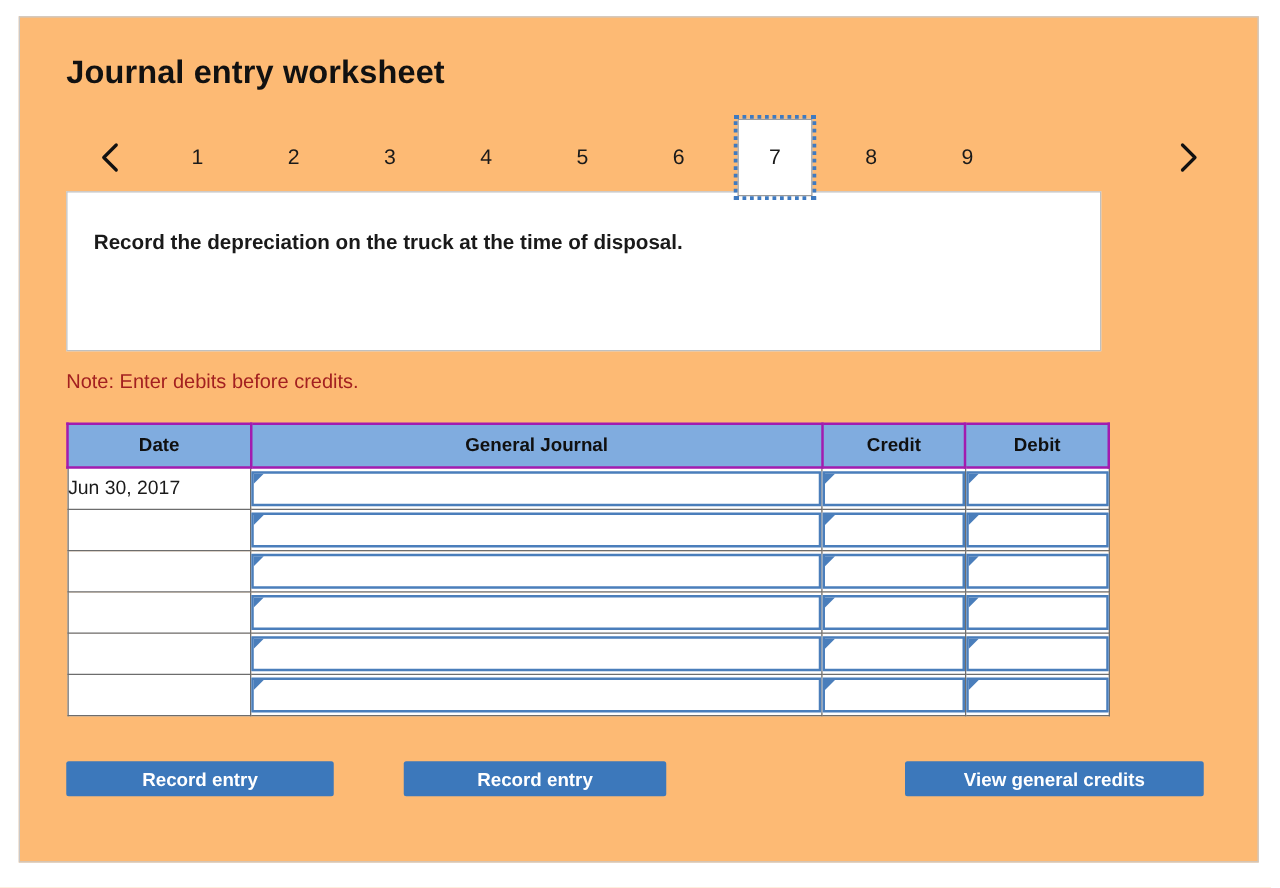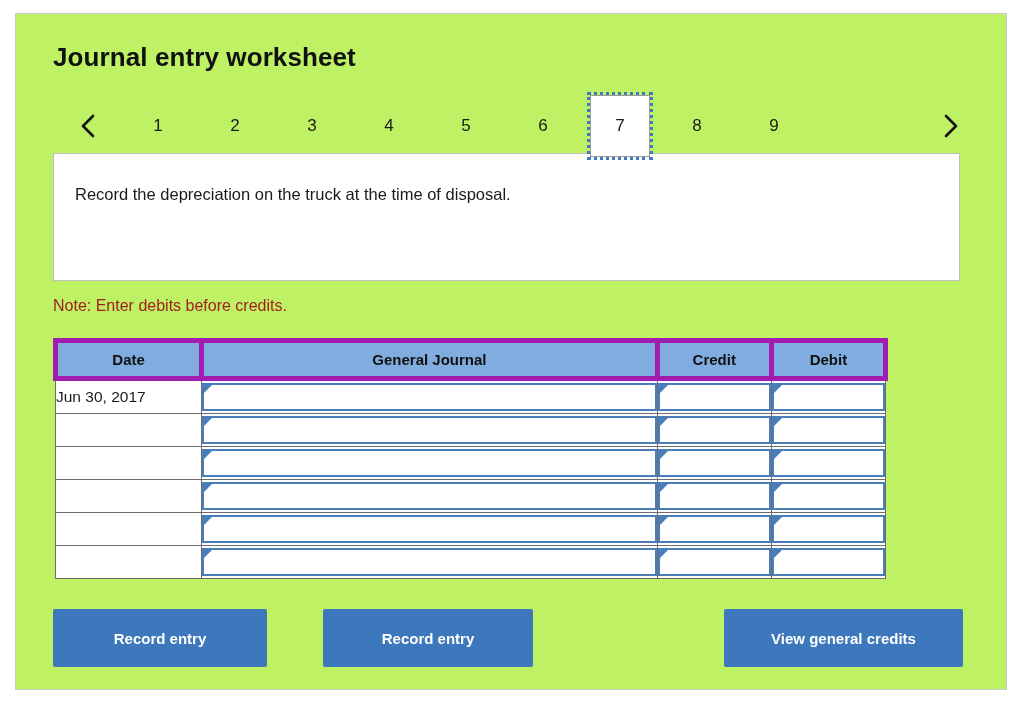--- a/index.html
+++ b/index.html
@@ -14,21 +14,21 @@
     overflow: hidden;
   }
 
   
   .panel {
     position: absolute;
     left: 15px;
     top: 13px;
     width: 992px;
     height: 677px;
-    background: #bef264;
+    background: #fdba74;
     border: 1px solid #c9c9c9;
     box-sizing: border-box;
   }
 
   
   .worksheet-title {
     position: absolute;
     left: 37px;
     top: 28px;
     font-size: 26px;
@@ -86,26 +86,27 @@
     outline: 3px dotted #3f7ac0;
     outline-offset: 0px;
     z-index: 3;
   }
 
   
   .instruction-box {
     position: absolute;
     left: 37px;
     top: 139px;
-    width: 907px;
+    width: 828px;
     height: 128px;
     background: #ffffff;
     border: 1px solid #c0c0c0;
     box-sizing: border-box;
     z-index: 1;
+    font-weight: bold;
   }
   .instruction-text {
     position: absolute;
     left: 21px;
     top: 29px;
     right: 14px;
     font-size: 16.5px;
     color: #1a1a1a;
     line-height: 1.35;
   }
@@ -123,21 +124,21 @@
   .journal-table {
     position: absolute;
     left: 37px;
     top: 324px;
     width: 835px;
     border-collapse: collapse;
     table-layout: fixed;
   }
   .journal-table th {
     background: #80acdf;
-    border: 5px solid #a21caf;
+    border: 2px solid #a21caf;
     height: 33px;
     font-size: 15px;
     font-weight: bold;
     color: #101010;
     padding: 0;
   }
   .journal-table td {
     border: 1px solid #6d6d6d;
     background: #ffffff;
     height: 32px;
@@ -178,21 +179,21 @@
   .actions {
     position: absolute;
     left: 37px;
     top: 595px;
     width: 910px;
     height: 48px;
   }
   .btn {
     position: absolute;
     top: 0;
-    height: 58px;
+    height: 28px;
     background: #3c78bb;
     color: #ffffff;
     border: none;
     border-radius: 2px;
     font-family: "Liberation Sans", sans-serif;
     font-size: 15px;
     font-weight: bold;
     cursor: pointer;
     padding: 7px;
   }

